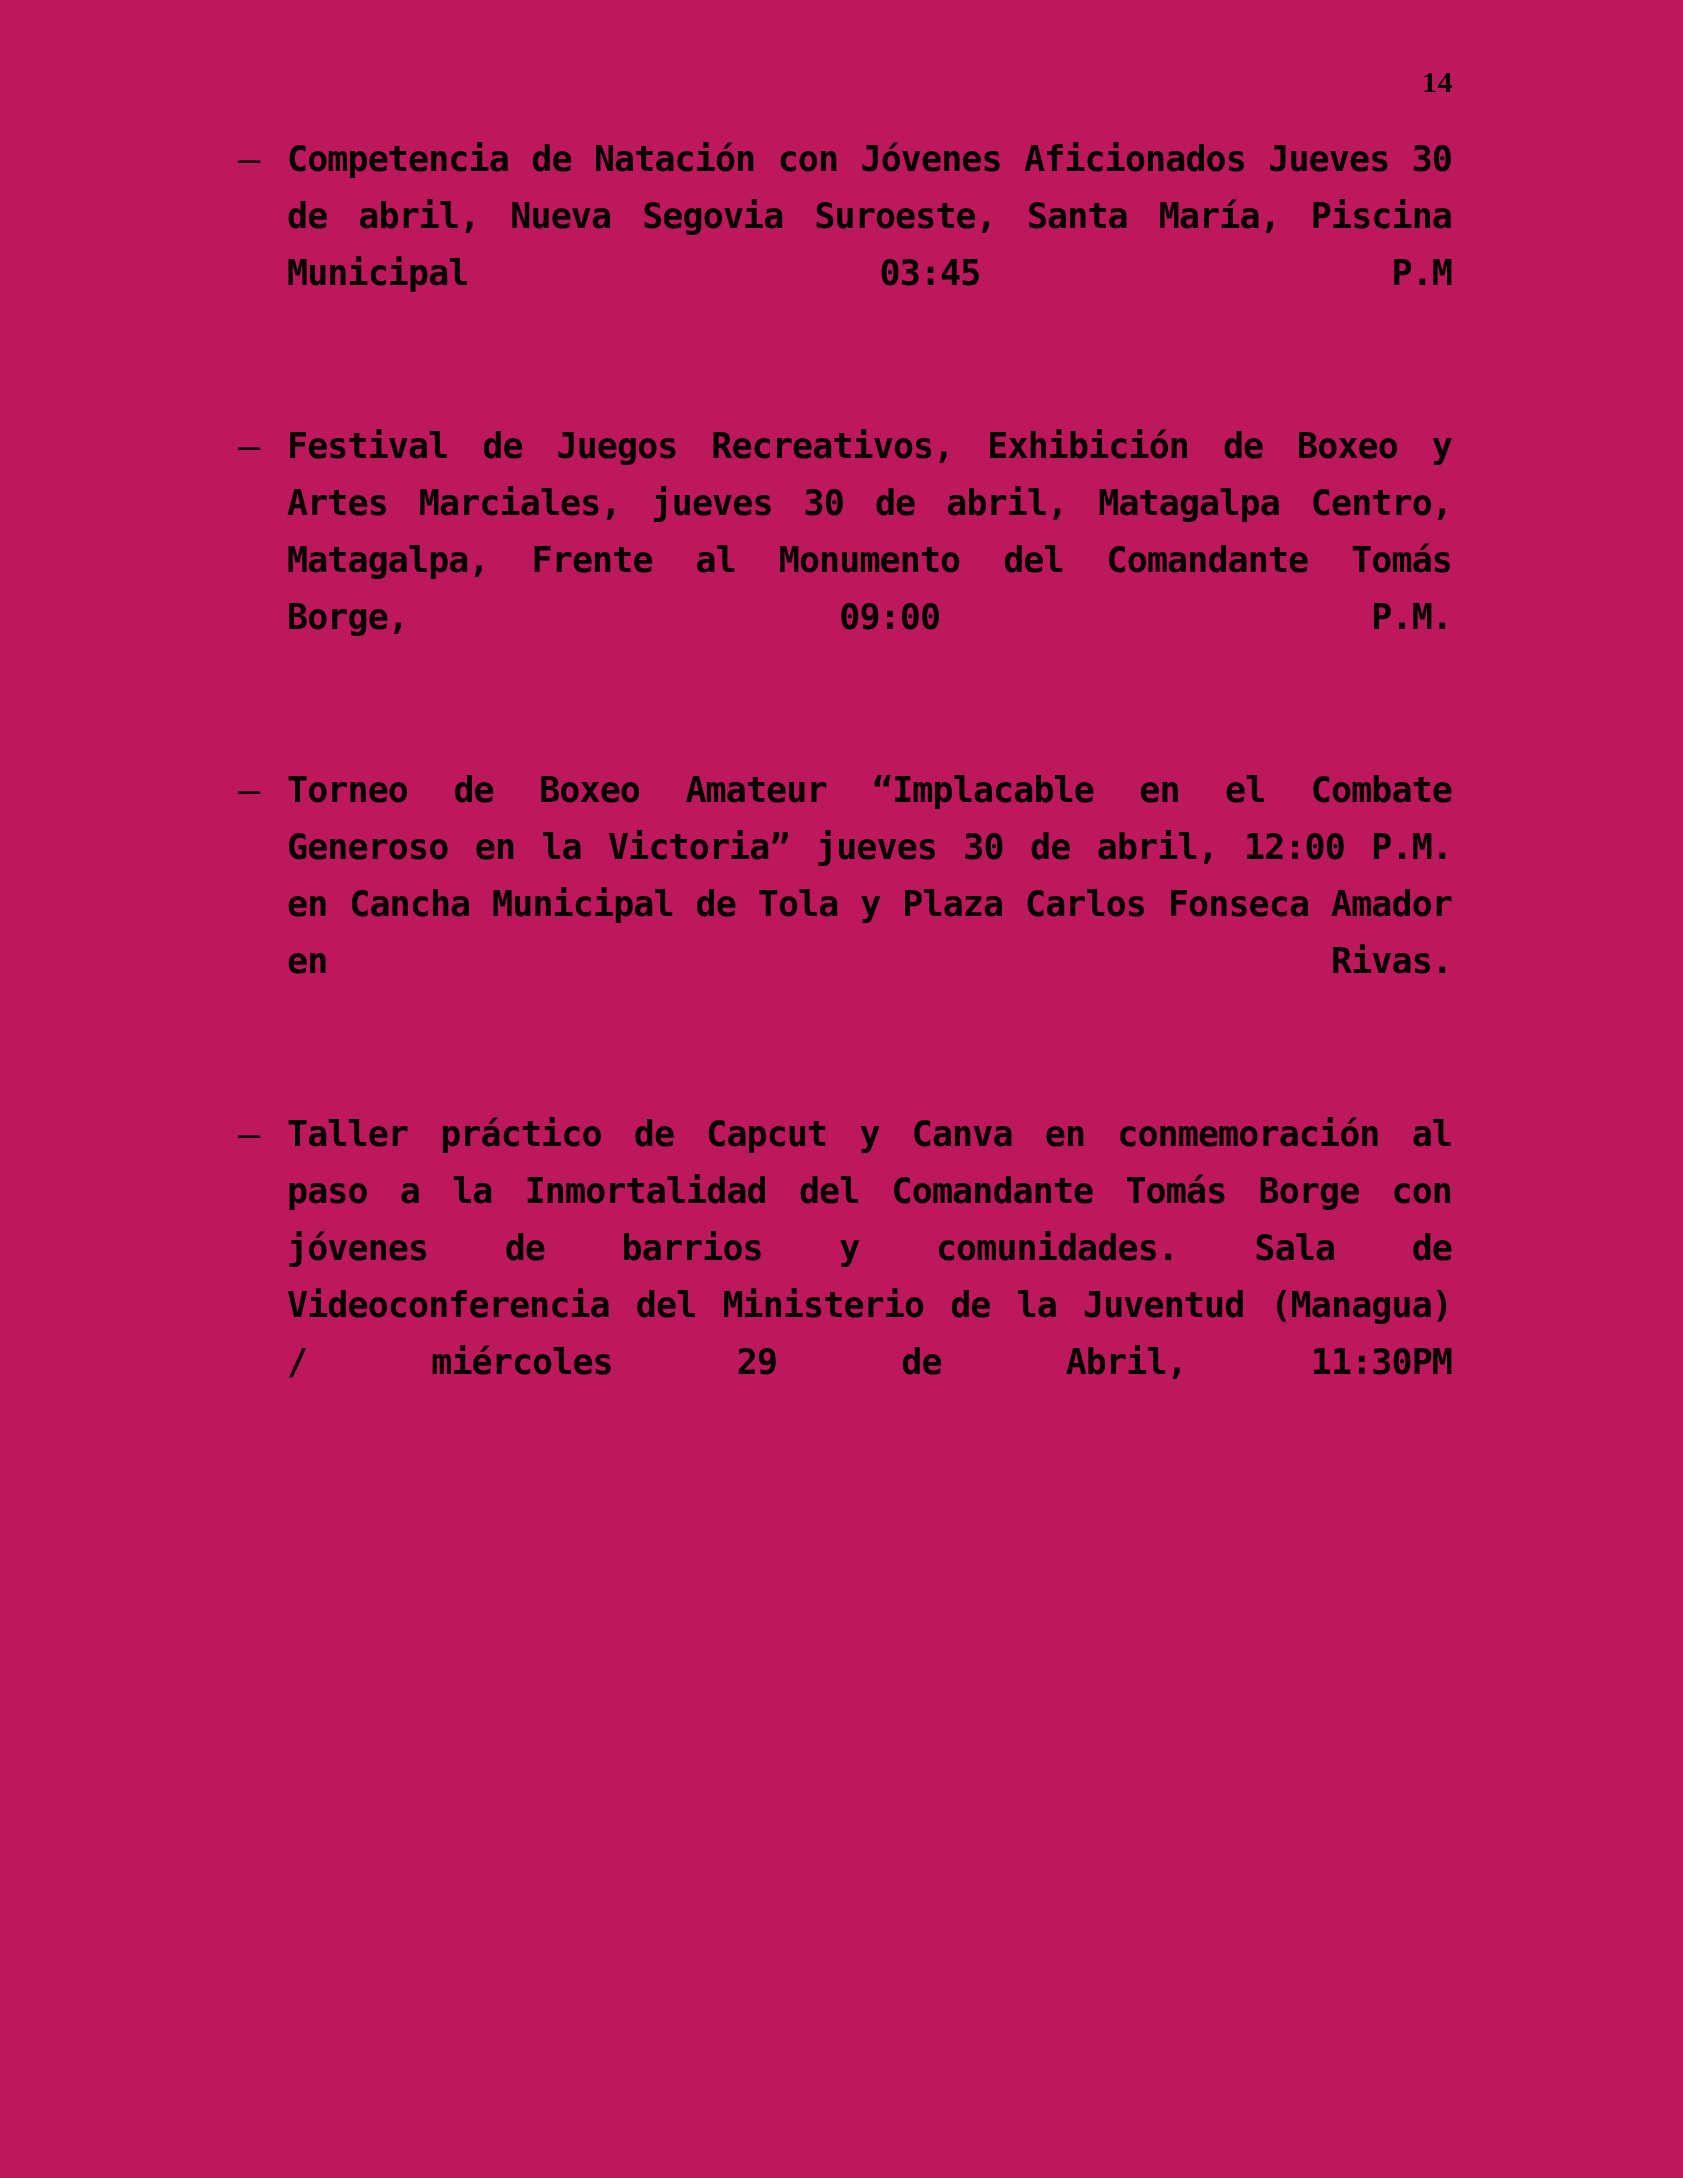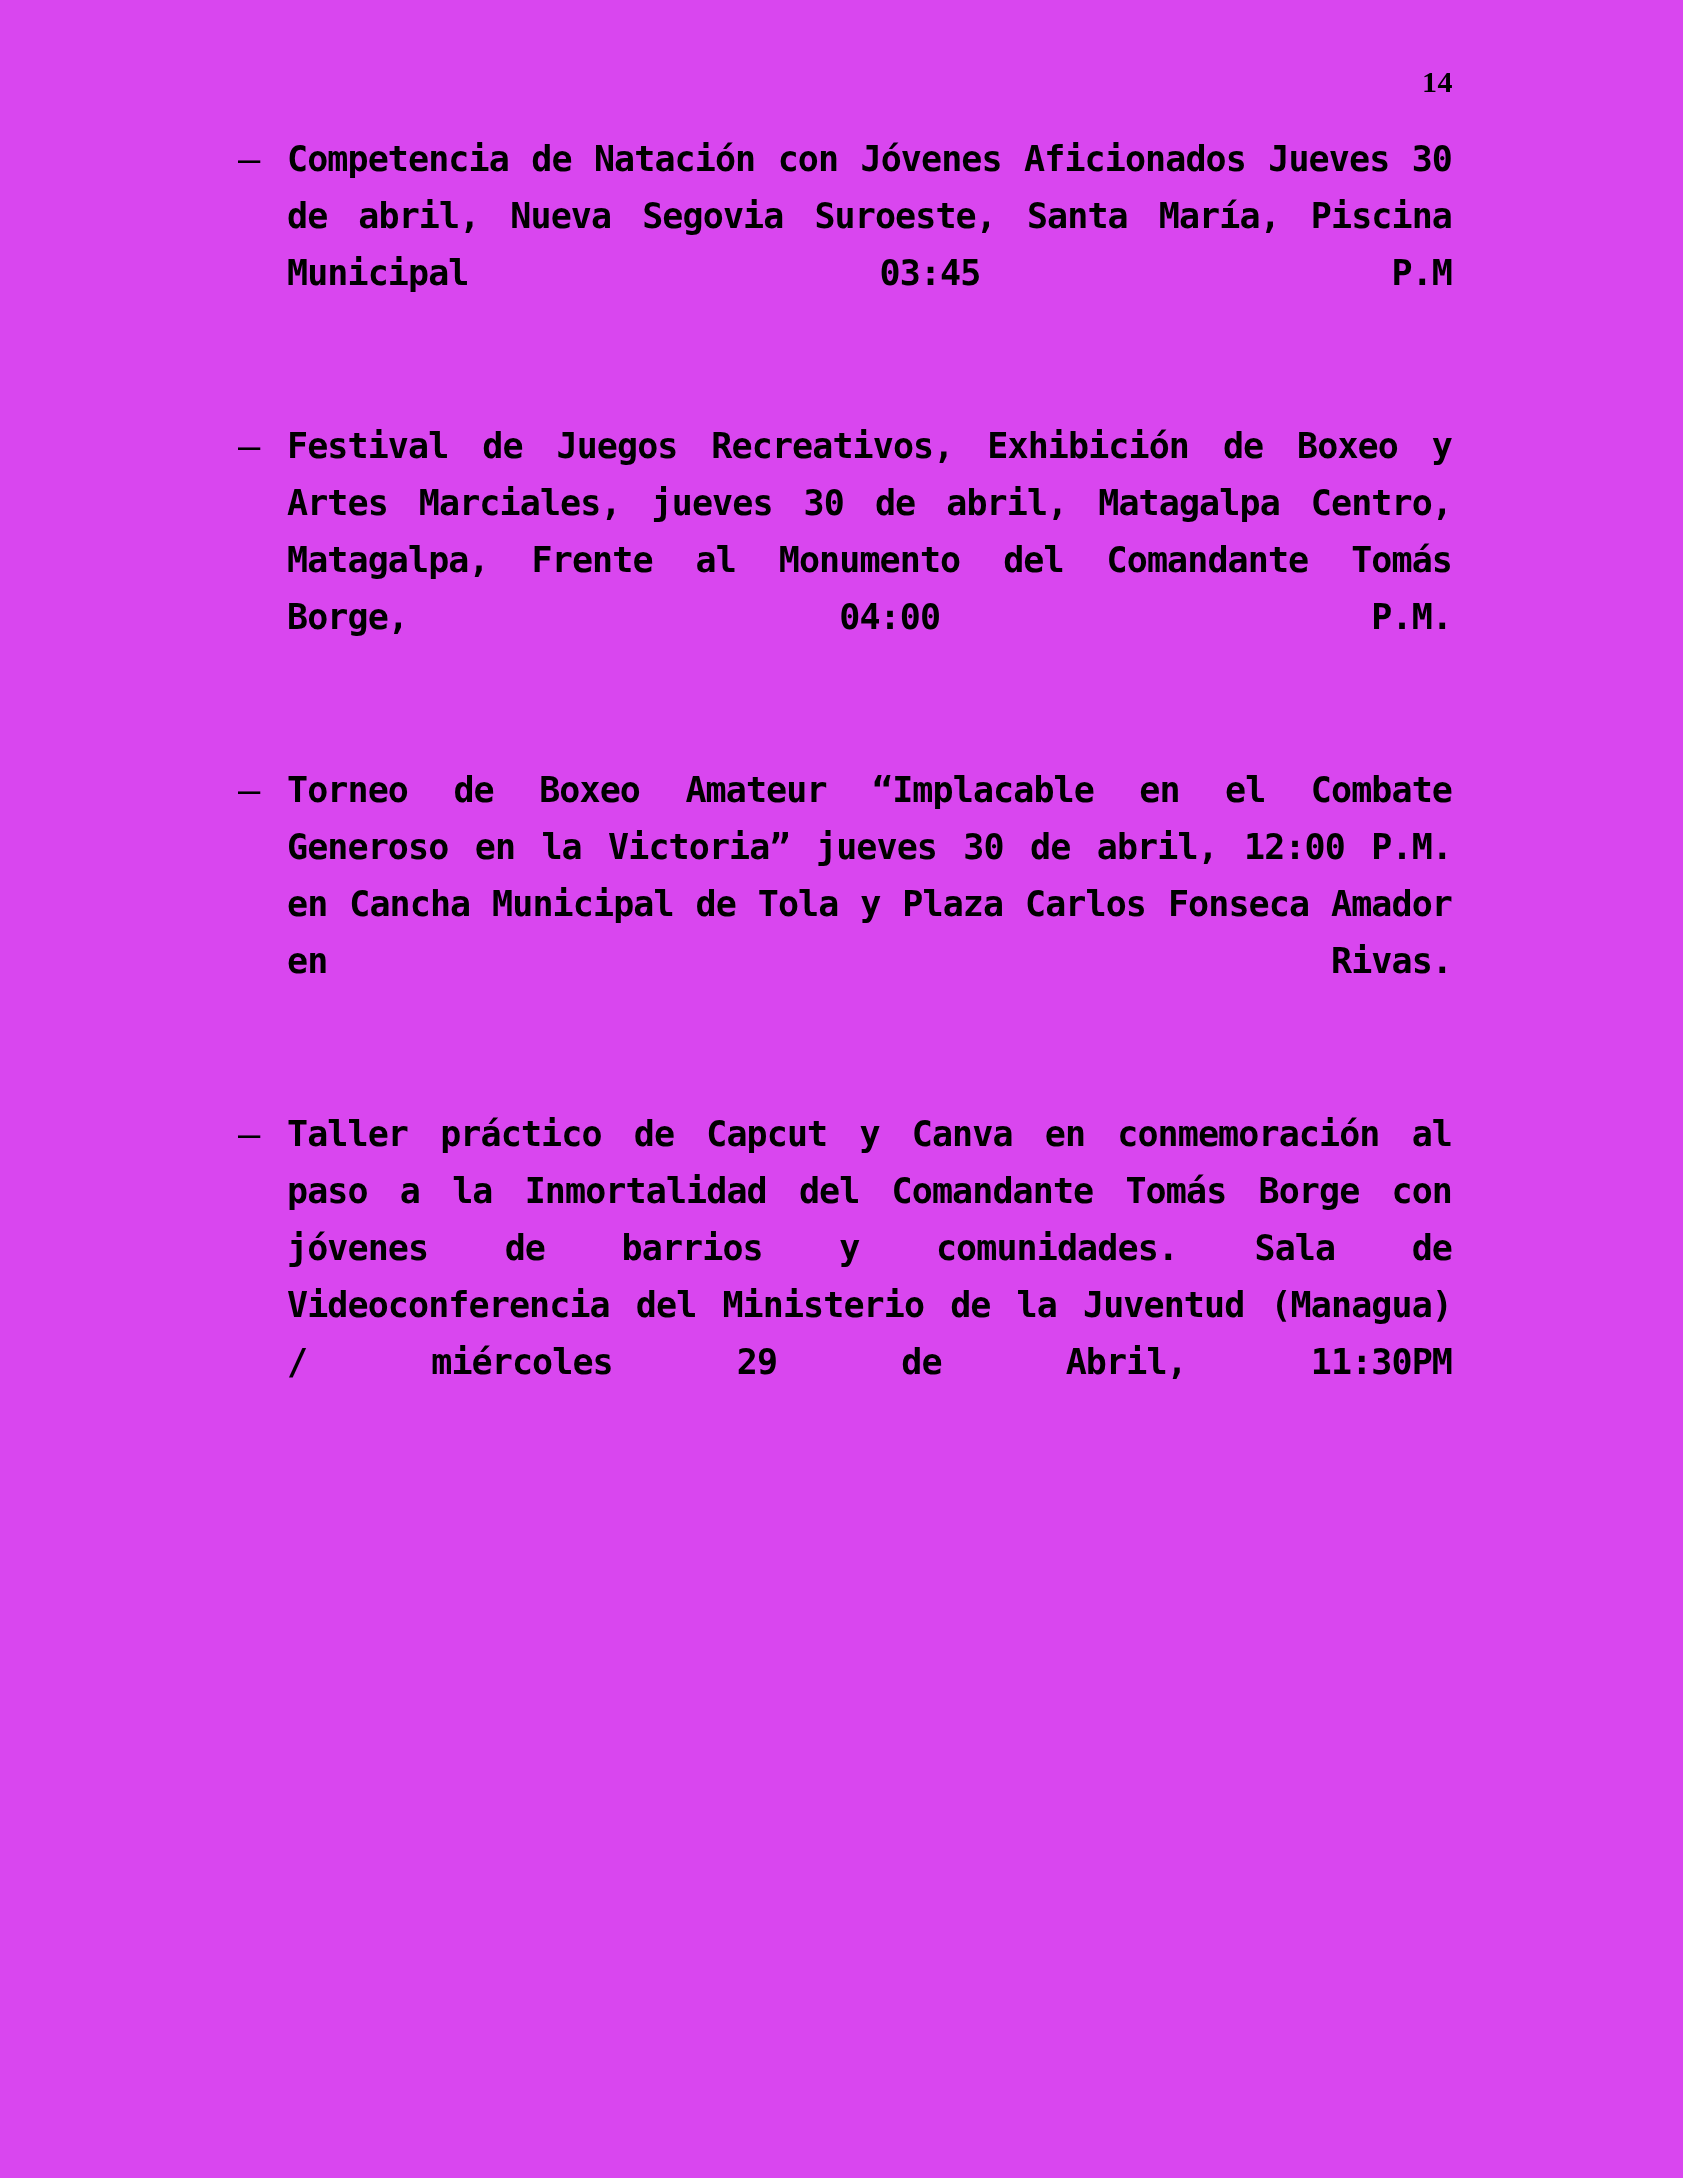--- a/index.html
+++ b/index.html
@@ -4,21 +4,21 @@
 <style>
   html, body {
     margin: 0;
     padding: 0;
     background: #ffffff;
   }
   .page {
     position: relative;
     width: 1683px;
     height: 2178px;
-    background: #d946ef;
+    background: #be185d;
     overflow: hidden;
     font-family: "DejaVu Sans Mono", "Liberation Mono", monospace;
   }
 
   
   .page-number {
     position: absolute;
     top: 67px;
     right: 230px;
     font-family: "Liberation Serif", "DejaVu Serif", serif;
@@ -86,21 +86,21 @@
 
   <div class="body-block">
 
     <div class="bullet-item">
       <span class="bullet-dash">–</span>
       <span class="bullet-text">Competencia de Natación con Jóvenes Aficionados Jueves 30 de abril, Nueva Segovia Suroeste, Santa María, Piscina Municipal 03:45 P.M</span>
     </div>
 
     <div class="bullet-item">
       <span class="bullet-dash">–</span>
-      <span class="bullet-text">Festival de Juegos Recreativos, Exhibición de Boxeo y Artes Marciales, jueves 30 de abril, Matagalpa Centro, Matagalpa, Frente al Monumento del Comandante Tomás Borge, 04:00 P.M.</span>
+      <span class="bullet-text">Festival de Juegos Recreativos, Exhibición de Boxeo y Artes Marciales, jueves 30 de abril, Matagalpa Centro, Matagalpa, Frente al Monumento del Comandante Tomás Borge, 09:00 P.M.</span>
     </div>
 
     <div class="bullet-item">
       <span class="bullet-dash">–</span>
       <span class="bullet-text">Torneo de Boxeo Amateur “Implacable en el Combate Generoso en la Victoria” jueves 30 de abril, 12:00 P.M. en Cancha Municipal de Tola y Plaza Carlos Fonseca Amador en Rivas.</span>
     </div>
 
     <div class="bullet-item">
       <span class="bullet-dash">–</span>
       <span class="bullet-text">Taller práctico de Capcut y Canva en conmemoración al paso a la Inmortalidad del Comandante Tomás Borge con jóvenes de barrios y comunidades. Sala de Videoconferencia del Ministerio de la Juventud (Managua) / miércoles 29 de Abril, 11:30PM</span>

